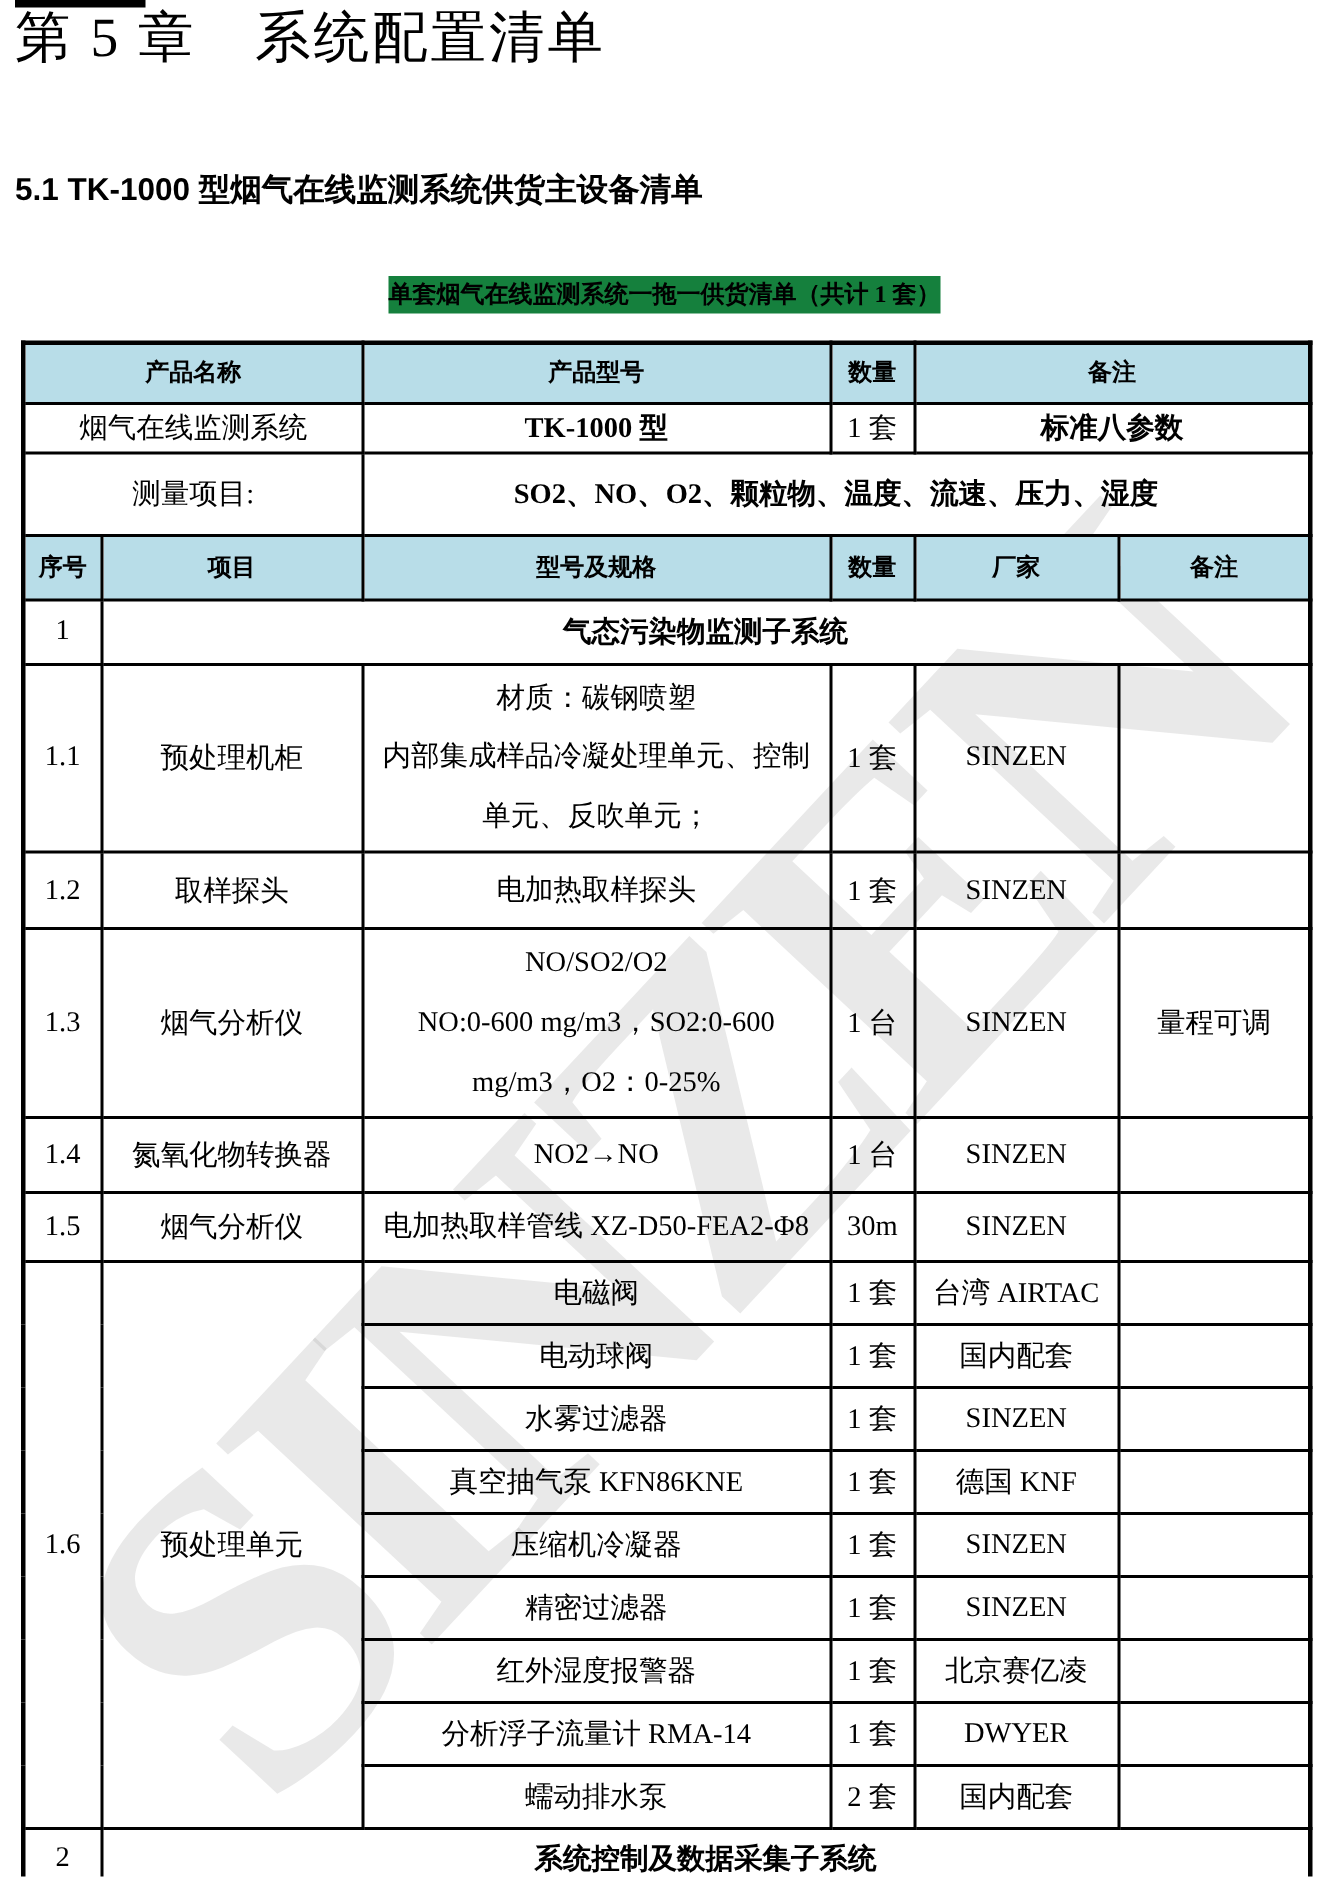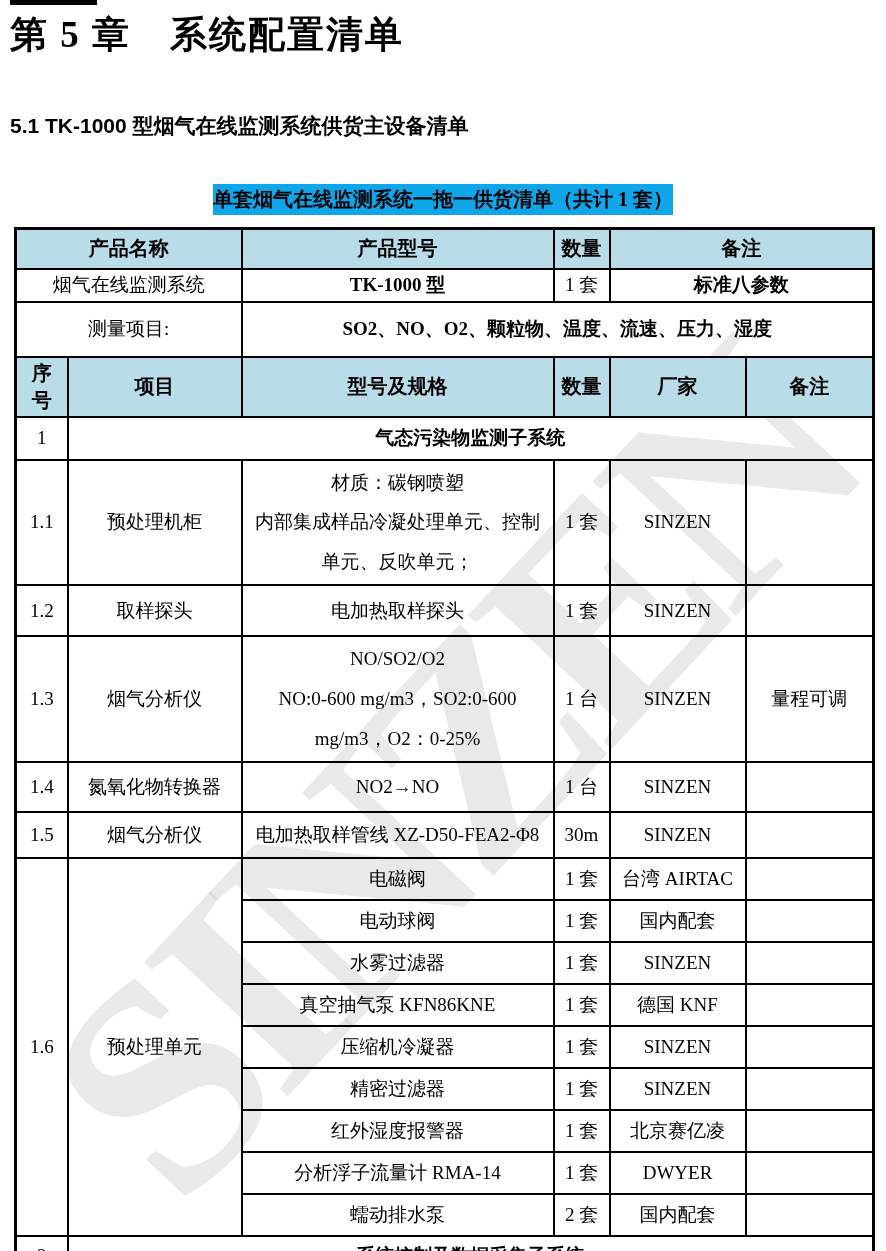--- a/index.html
+++ b/index.html
@@ -9,40 +9,40 @@
     position:relative;
     overflow:hidden;
     font-family:"Liberation Serif","DejaVu Serif",serif;
     color:#000;
   }
   .crop-artifact {
     position:absolute; left:10px; top:0; width:87px; height:5px;
     background:#000;
   }
   .chapter-title {
-    position:absolute; left:10px; top:10px;
-    font-size:37px; font-weight:bold;
+    position:absolute; left:10px; top:0;
+    font-size:37px; font-weight:normal;
     letter-spacing:2px;
     white-space:nowrap;
   }
   .section-heading {
     position:absolute; left:10px; top:112px;
     font-size:21px; font-weight:bold;
     font-family:"Liberation Sans","DejaVu Sans",sans-serif;
     white-space:nowrap;
     text-align:right;
   }
   .highlight-wrap {
     position:absolute; left:0; top:184px; width:886px;
     text-align:center;
   }
   .highlight-title {
     display:inline-block;
-    background:#0ea5e9;
-    font-size:20px; font-weight:bold;
+    background:#15803d;
+    font-size:16px; font-weight:bold;
     padding:2px 0;
     white-space:nowrap;
   }
   .watermark {
     position:absolute;
     left:450px; top:775px;
     transform:translate(-50%,-50%) rotate(-47deg);
     font-size:300px; font-weight:bold;
     letter-spacing:-18px;
     color:rgba(155,155,155,0.22);
@@ -64,21 +64,21 @@
     border:2px solid #000;
     text-align:center;
     vertical-align:middle;
     padding:2px 5px;
     overflow:hidden;
   }
   table.config { border:3px solid #000; }
   th.hdr, td.hdr {
     background:#B8DDE8;
     font-weight:bold;
-    font-size:20px;
+    font-size:16px;
   }
   td.bold { font-weight:bold; }
   td.spec { white-space:pre-line; line-height:2.1; }
   tr.rA{height:40px} tr.rB{height:33px} tr.rC{height:55px}
   tr.rD{height:43px} tr.rE{height:43px}
   tr.r11{height:123px} tr.r12{height:51px} tr.r13{height:110px}
   tr.r14{height:50px} tr.r15{height:44px}
   tr.sub{height:42px}
   tr.r2{height:41px}
 </style>

